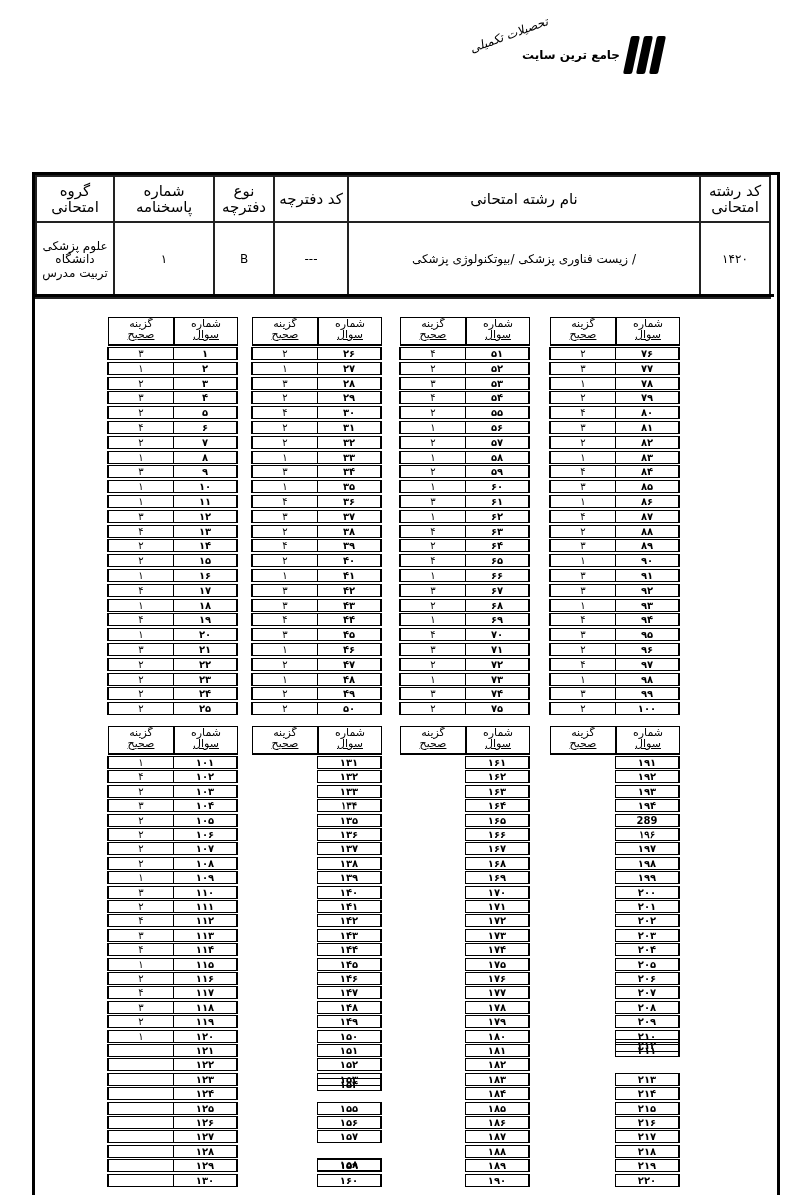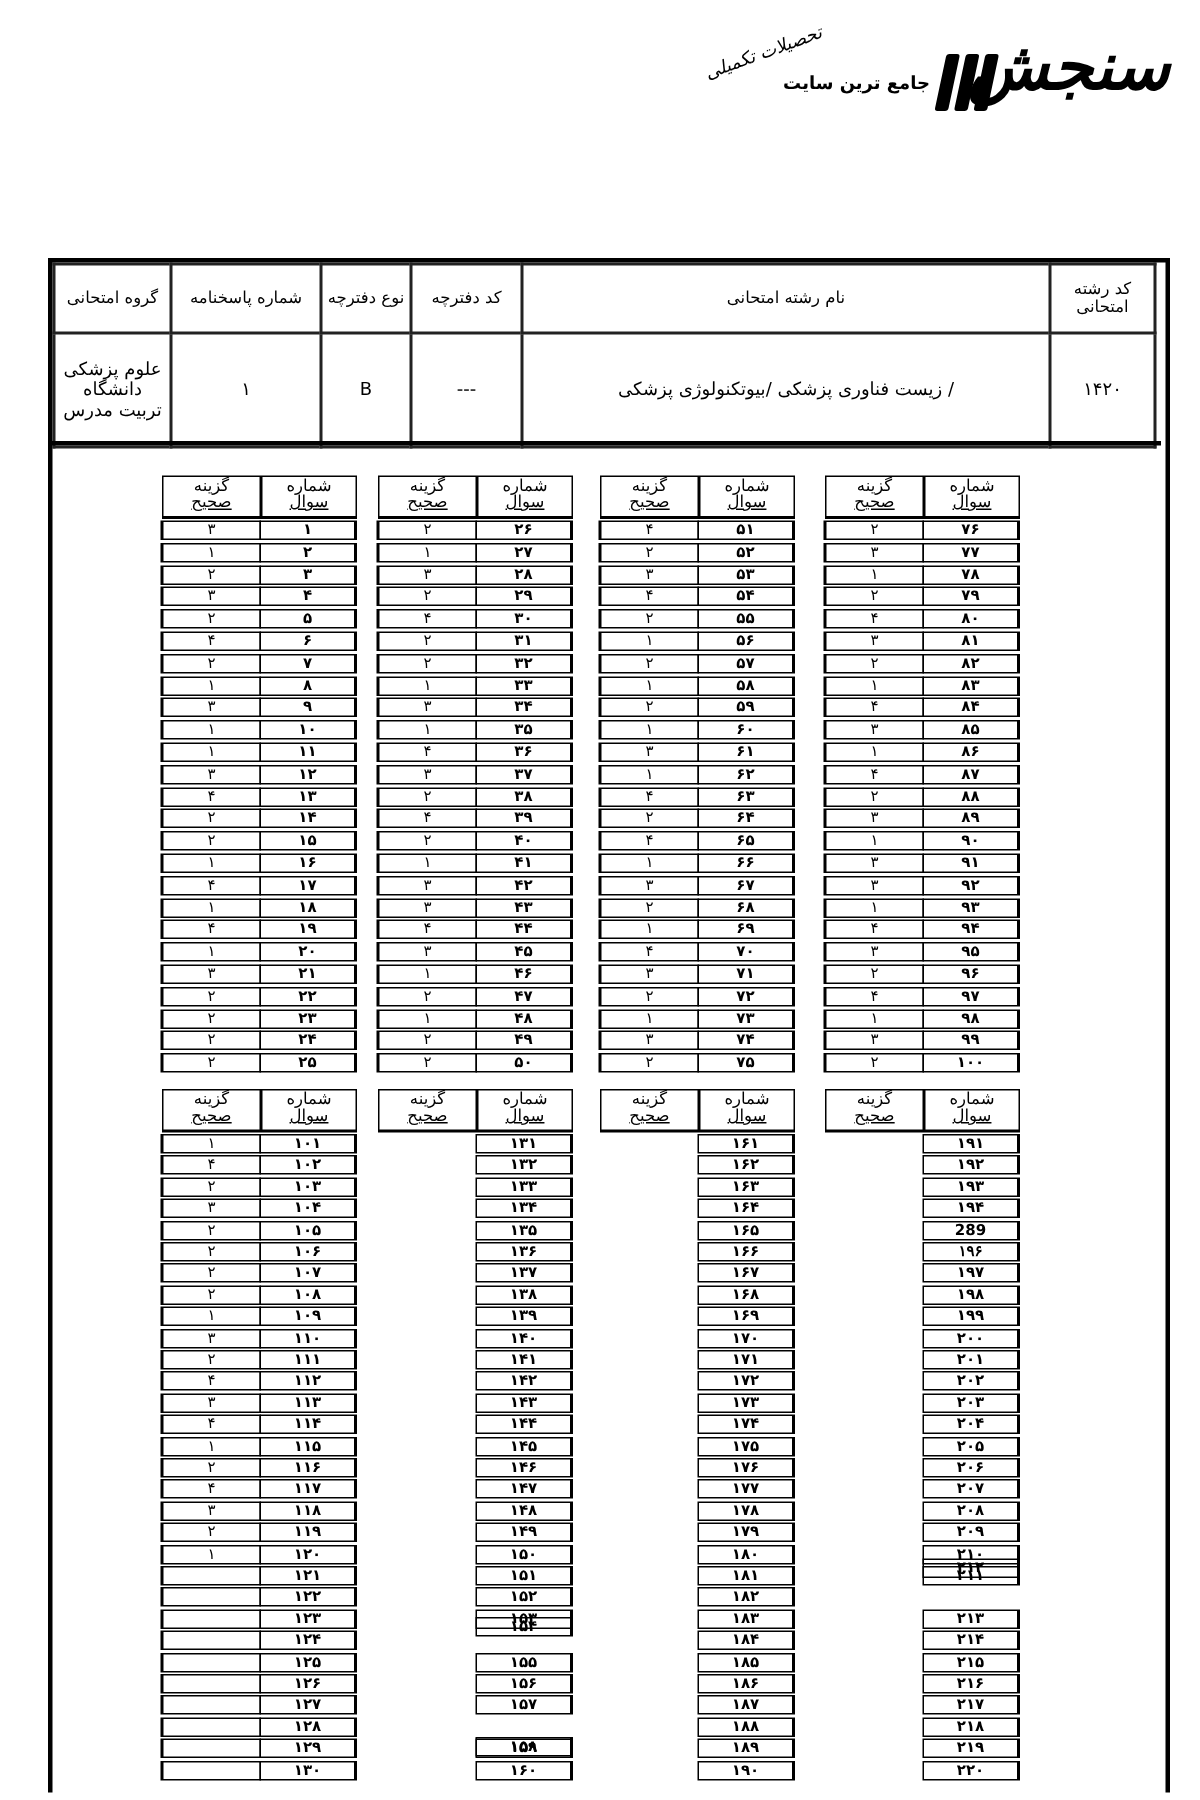--- a/index.html
+++ b/index.html
@@ -6,41 +6,40 @@
   body { width:800px; height:1200px; position:relative; overflow:hidden; font-family:"DejaVu Sans", sans-serif; color:#000; }
   .logo { position:absolute; top:18px; right:20px; width:320px; height:60px; direction:rtl; }
   .logo .brand { position:absolute; right:0; top:0; font-family:"DejaVu Serif", serif; font-size:44px; font-style:italic; font-weight:bold; letter-spacing:-2px; }
   .logo .bars { position:absolute; right:115px; top:18px; width:40px; height:38px; }
   .logo .bars span { position:absolute; top:0; width:9px; height:38px; background:#000; transform:skewX(-12deg); border-radius:2px; }
   .logo .tagline { position:absolute; right:160px; top:30px; font-size:12px; font-weight:bold; white-space:nowrap; }
   .logo .sub { position:absolute; right:230px; top:10px; font-family:"DejaVu Serif", serif; font-size:12px; font-style:italic; transform:rotate(-20deg); white-space:nowrap; }
 
   .frame { position:absolute; left:32px; top:172px; width:742px; height:1020px; border-left:3px solid #000; border-top:3px solid #000; border-right:3px solid #000; }
   table.info { position:absolute; left:35px; top:175px; width:736px; border-collapse:collapse; direction:rtl; }
-  table.info td { border:2px solid #222; text-align:center; vertical-align:middle; font-size:11px; padding:2px 3px; line-height:1.1; }
+  table.info td { border:2px solid #222; text-align:center; vertical-align:middle; font-size:15px; padding:2px 3px; line-height:1.1; }
   table.info tr.h td { height:40px; }
   table.info tr.v td { height:70px; font-size:12px; }
   .info-bottom { position:absolute; left:32px; top:294px; width:742px; border-top:3px solid #000; }
 
   .block { position:absolute; direction:rtl; }
   .pair { position:absolute; top:0; }
   .pair .hdr { position:absolute; top:0; height:26px; font-size:11px; line-height:11px; text-align:center; }
   .pair .hq { right:0; width:62px; border:1px solid #000; border-bottom:2px solid #000; }
   .pair .ha { right:64px; width:64px; border:1px solid #000; border-bottom:2px solid #000; }
   .pair .hdr span { display:block; }
   .pair .hdr .u { text-decoration:underline; }
   .row { position:absolute; height:12px; }
   .row .q { position:absolute; right:0; width:62px; height:11px; border:1px solid #000; border-right:2px solid #000; font-size:10px; line-height:11px; text-align:center; font-weight:bold; }
   .row .a { position:absolute; right:64px; width:64px; height:11px; border:1px solid #000; border-left:2px solid #000; font-size:10px; line-height:11px; text-align:center; }
 </style>
 </head>
 <body>
 
 <div class="logo">
-  <div class="brand">سنجش</div>
   <div class="bars">
     <span style="left:2px"></span>
       <span style="left:15px"></span>
       <span style="left:28px"></span>
   </div>
   <div class="tagline">جامع ترین سایت</div>
   <div class="sub">تحصیلات تکمیلی</div>
 </div>
 
 <div class="frame"></div>
@@ -651,21 +650,21 @@
       </div>
       <div class="row" style="right: 0px; width: 130px; top: 30px;">
         <div class="q">۱۳۱</div>
       </div>
       <div class="row" style="right: 0px; width: 130px; top: 44.4px;">
         <div class="q">۱۳۲</div>
       </div>
       <div class="row" style="right: 0px; width: 130px; top: 58.8px;">
         <div class="q">۱۳۳</div>
       </div>
-      <div class="row" style="right: 0px; width: 130px; top: 73.2px;">
+      <div class="row" style="right: 0px; width: 130px; top: 73.2px; font-family: Liberation Serif, serif;">
         <div class="q">۱۳۴</div>
       </div>
       <div class="row" style="right: 0px; width: 130px; top: 87.6px;">
         <div class="q">۱۳۵</div>
       </div>
       <div class="row" style="right: 0px; width: 130px; top: 102px;">
         <div class="q">۱۳۶</div>
       </div>
       <div class="row" style="right: 0px; width: 130px; top: 116.4px;">
         <div class="q">۱۳۷</div>

